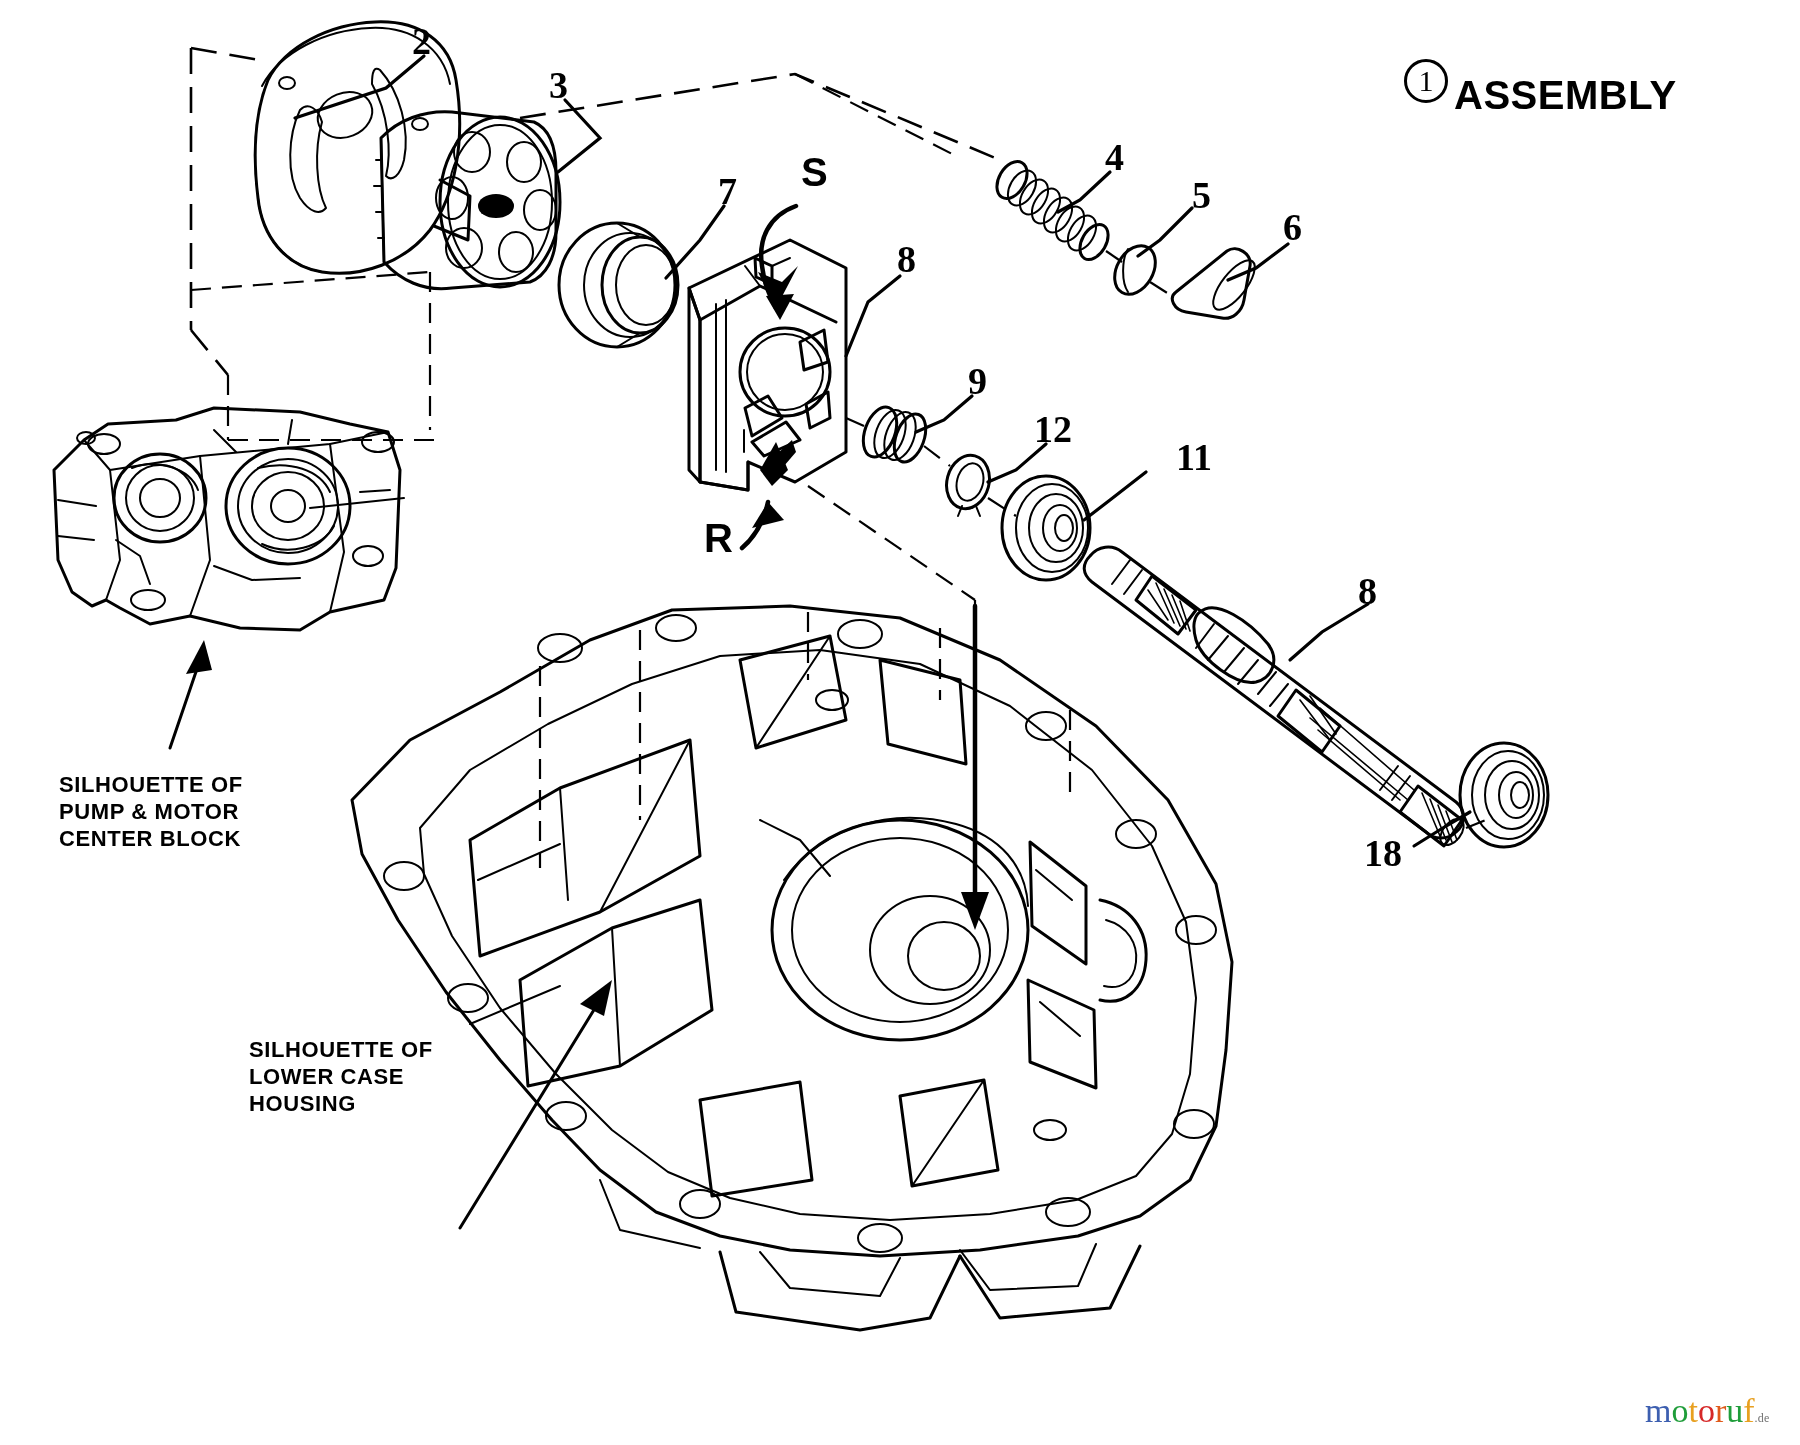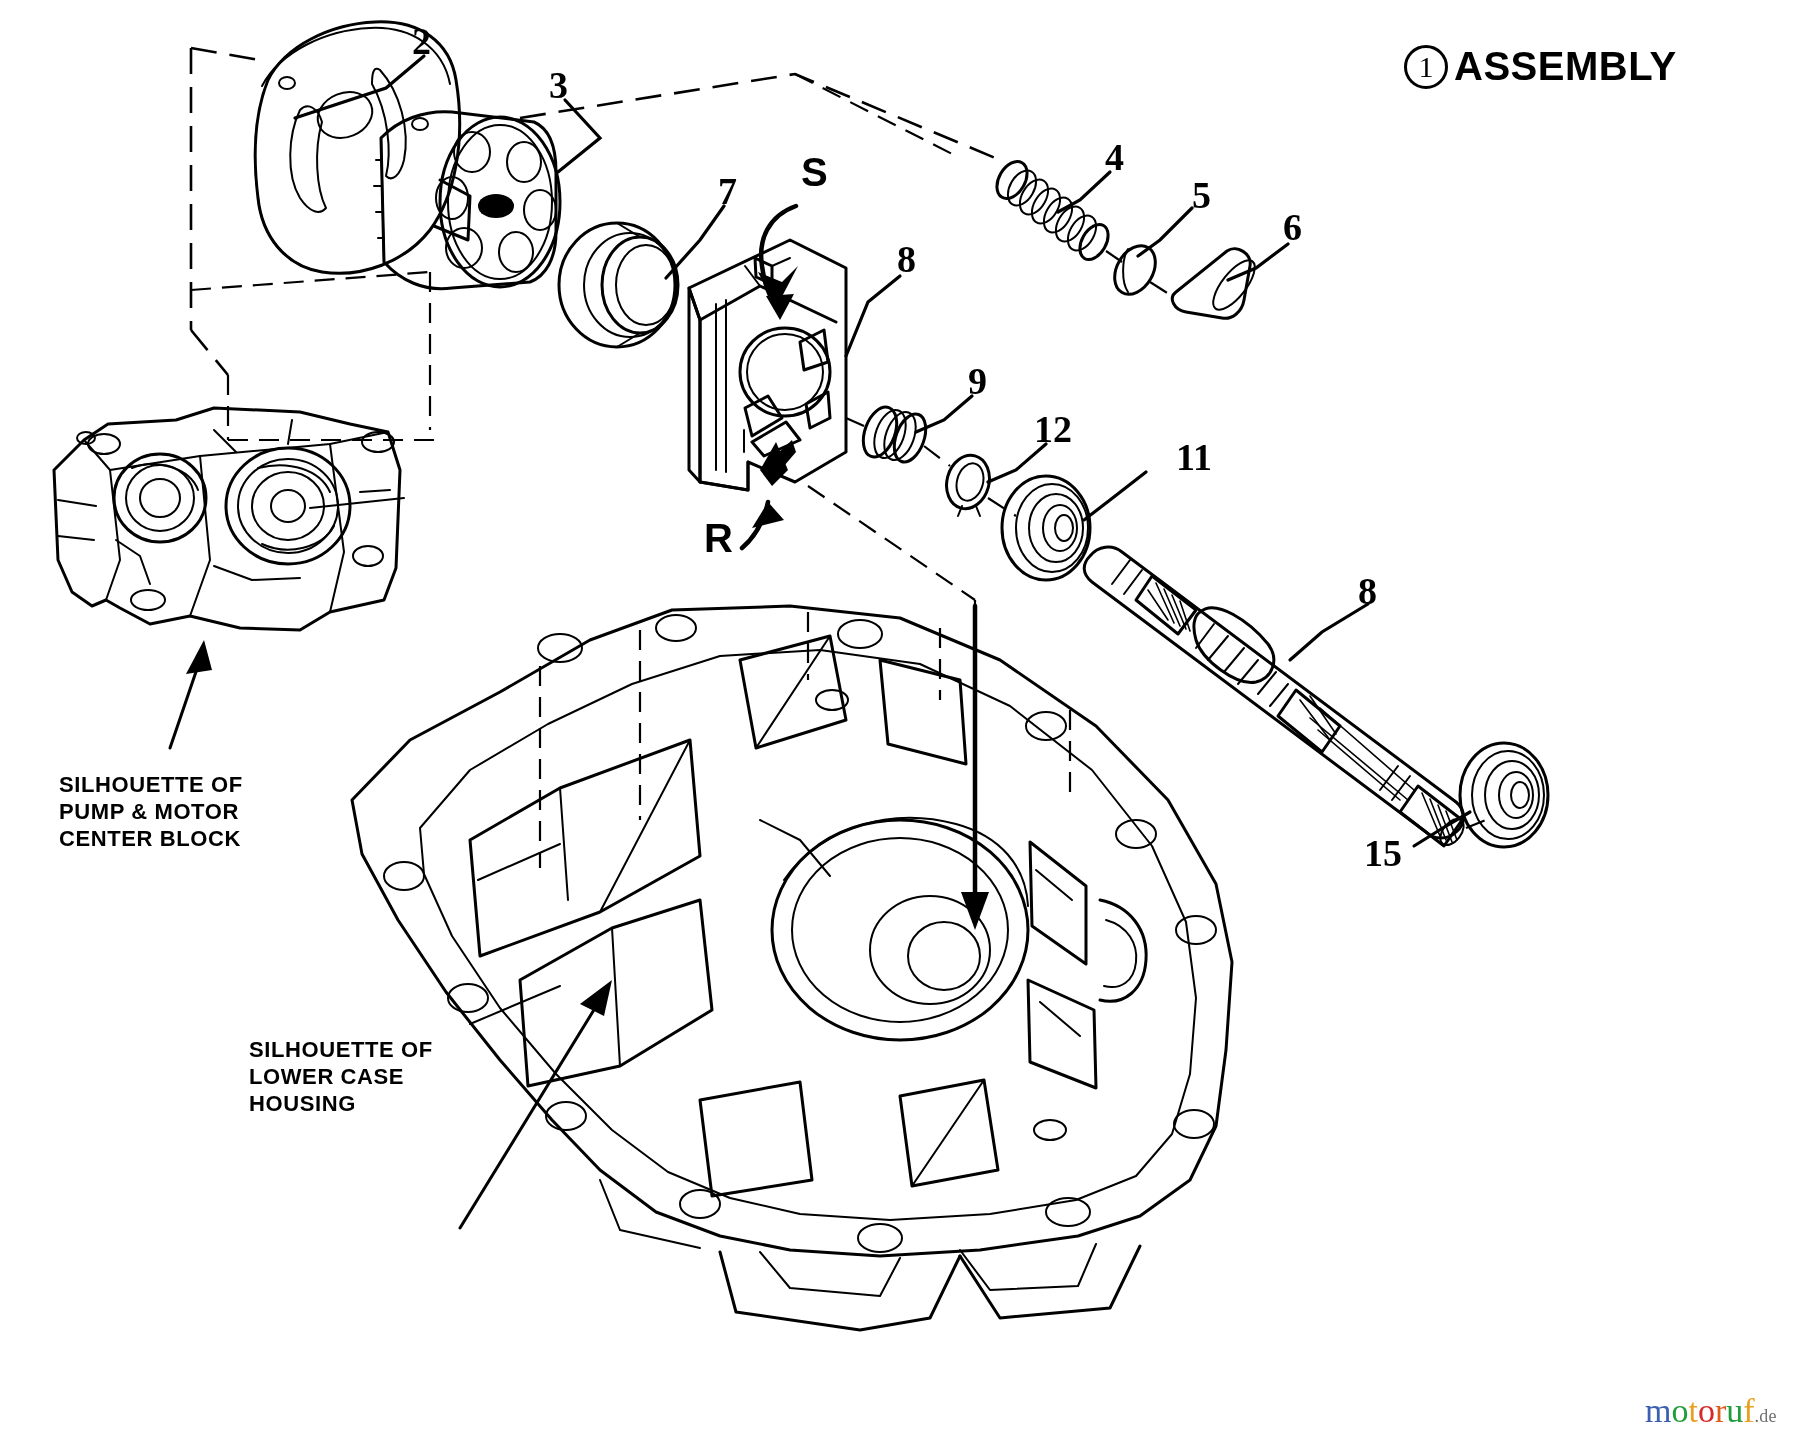--- a/index.html
+++ b/index.html
@@ -68,41 +68,42 @@
     font-size: 30px;
     font-weight: normal;
     color: #000;
   }
   #title-text {
     font-family: "Liberation Sans", sans-serif;
     font-weight: bold;
     font-size: 40px;
     letter-spacing: 0.5px;
     color: #000;
+    margin-top: 29px;
   }
   .silhouette-label {
     font-size: 22px;
     font-weight: bold;
     letter-spacing: 0.6px;
   }
   #label-center-block { left: 59px; top: 772px; }
   #label-lower-case  { left: 249px; top: 1037px; }
 
   
   #watermark {
     position: absolute;
     left: 1645px; top: 1394px;
     font-family: "Liberation Serif", serif;
     font-size: 34px;
     line-height: 1;
     white-space: pre;
     font-weight: normal;
   }
   #watermark span { display: inline; }
-  .wm-de { font-size: 18px; letter-spacing: 0.2px; }
+  .wm-de { font-size: 12px; letter-spacing: 0.2px; }
 </style>
 </head>
 <body>
 
 <div id="sheet">
 
   <svg id="art" viewBox="0 0 1800 1445">
     <defs>
       <style>
         .ln  { fill:none; stroke:#000; stroke-width:3; stroke-linecap:round; stroke-linejoin:round; }
@@ -474,21 +475,21 @@
   <div class="callout-num" style="left:549px;  top:66px;">3</div>
   <div class="callout-num" style="left:1105px; top:138px;">4</div>
   <div class="callout-num" style="left:1192px; top:176px;">5</div>
   <div class="callout-num" style="left:1283px; top:208px;">6</div>
   <div class="callout-num" style="left:718px;  top:172px;">7</div>
   <div class="callout-num" style="left:897px;  top:240px;">8</div>
   <div class="callout-num" style="left:968px;  top:362px;">9</div>
   <div class="callout-num" style="left:1034px; top:410px;">12</div>
   <div class="callout-num" style="left:1176px; top:438px;">11</div>
   <div class="callout-num" style="left:1358px; top:572px;">8</div>
-  <div class="callout-num" style="left:1364px; top:834px;">15</div>
+  <div class="callout-num" style="left:1364px; top:834px;">18</div>
 
   <div class="flow-letter" style="left:801px; top:152px;">S</div>
   <div class="flow-letter" style="left:704px; top:518px;">R</div>
 
   <div class="txt silhouette-label" id="label-center-block">SILHOUETTE OF
 PUMP &amp; MOTOR
 CENTER BLOCK</div>
 
   <div class="txt silhouette-label" id="label-lower-case">SILHOUETTE OF
 LOWER CASE

